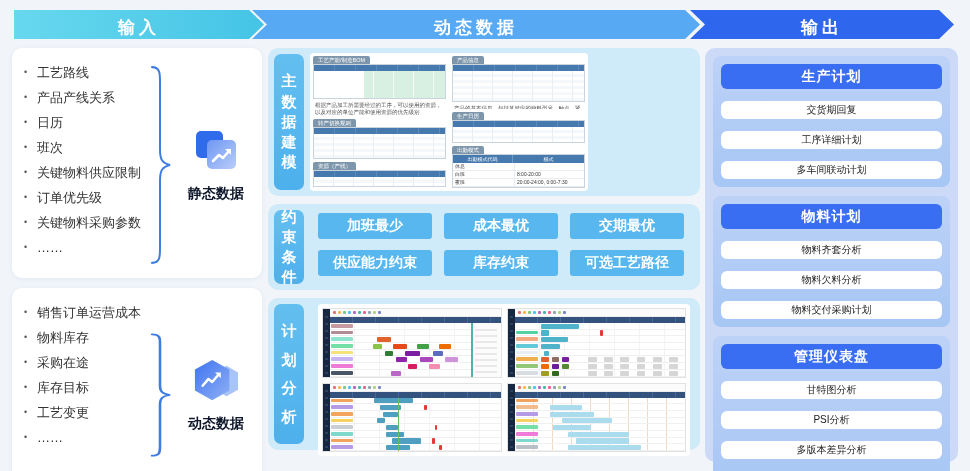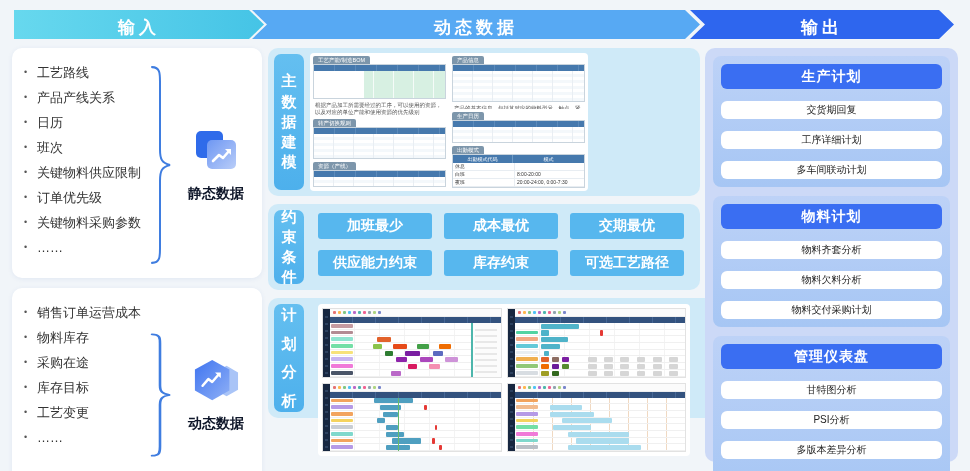--- a/index.html
+++ b/index.html
@@ -24,21 +24,21 @@
   .blist li{position:relative;padding-left:13px;font-size:13px;color:#333;line-height:25px;white-space:nowrap;}
   .blist li::before{content:"•";position:absolute;left:0;top:0;color:#555;font-size:9px;}
   .brace{flex:0 0 26px;display:flex;align-items:center;}
   .icol{flex:1;display:flex;flex-direction:column;align-items:center;justify-content:center;gap:7px;}
   .ilabel{font-size:14px;font-weight:bold;color:#0f172a;white-space:nowrap;}
 
   
   .mid-panel{position:absolute;left:268px;width:432px;background:#cfeaf8;border-radius:10px;}
   #p-master{top:48px;height:148px;}
   #p-constraints{top:204px;height:86px;}
-  #p-analysis{top:298px;height:120px;padding-left:20px;}
+  #p-analysis{top:298px;height:152px;}
   .vtab{position:absolute;left:6px;top:6px;bottom:6px;width:30px;border-radius:7px;
         background:linear-gradient(180deg,#64bff0,#4db0ec);display:flex;align-items:center;justify-content:center;}
   .vtab span{display:block;width:16px;word-break:break-all;text-align:center;color:#fff;font-weight:bold;
         font-size:15px;line-height:1.35;}
   #p-analysis .vtab span{line-height:1.9;}
 
   .master-card{position:absolute;left:42px;top:5px;width:278px;height:138px;background:#fff;border-radius:4px;
         display:flex;gap:6px;padding:3px;box-sizing:border-box;overflow:hidden;}
   .mini-col{flex:1;display:flex;flex-direction:column;gap:3px;min-width:0;}
   .mini{display:flex;flex-direction:column;}

